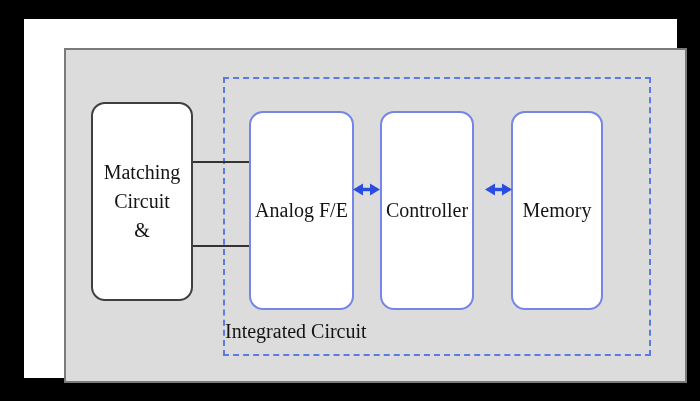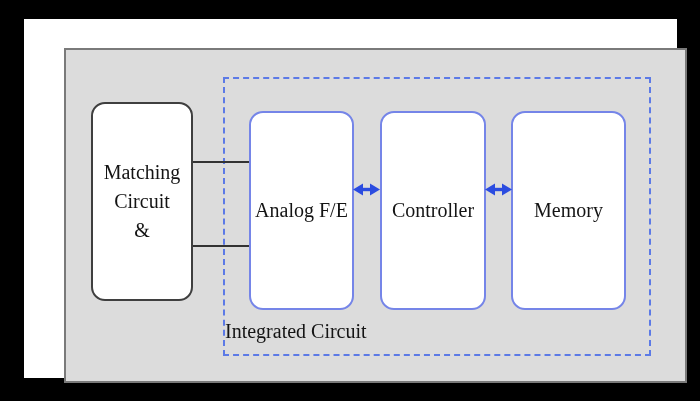--- a/index.html
+++ b/index.html
@@ -59,22 +59,22 @@
     line-height: 29px;
     white-space: nowrap;
   }
   .blue-box {
     border: 2px solid var(--blue-box-border, #7585e8);
     top: 53px;
     height: 199px;
     margin-top: 8px;
   }
   .box-analog    { left: 183px; width: 105px; }
-  .box-controller{ left: 314px; width: 106px; }
-  .box-memory    { left: 445px; width: 115px; }
+  .box-controller{ left: 314px; width: 94px; }
+  .box-memory    { left: 445px; width: 92px; }
   .dashed-rect {
     position: absolute;
     left: 157px;
     top: 27px;
     width: 428px;
     height: 279px;
     box-sizing: border-box;
     border: 2px dashed var(--dashed-border, #5c7ae6);
     z-index: 1;
   }

